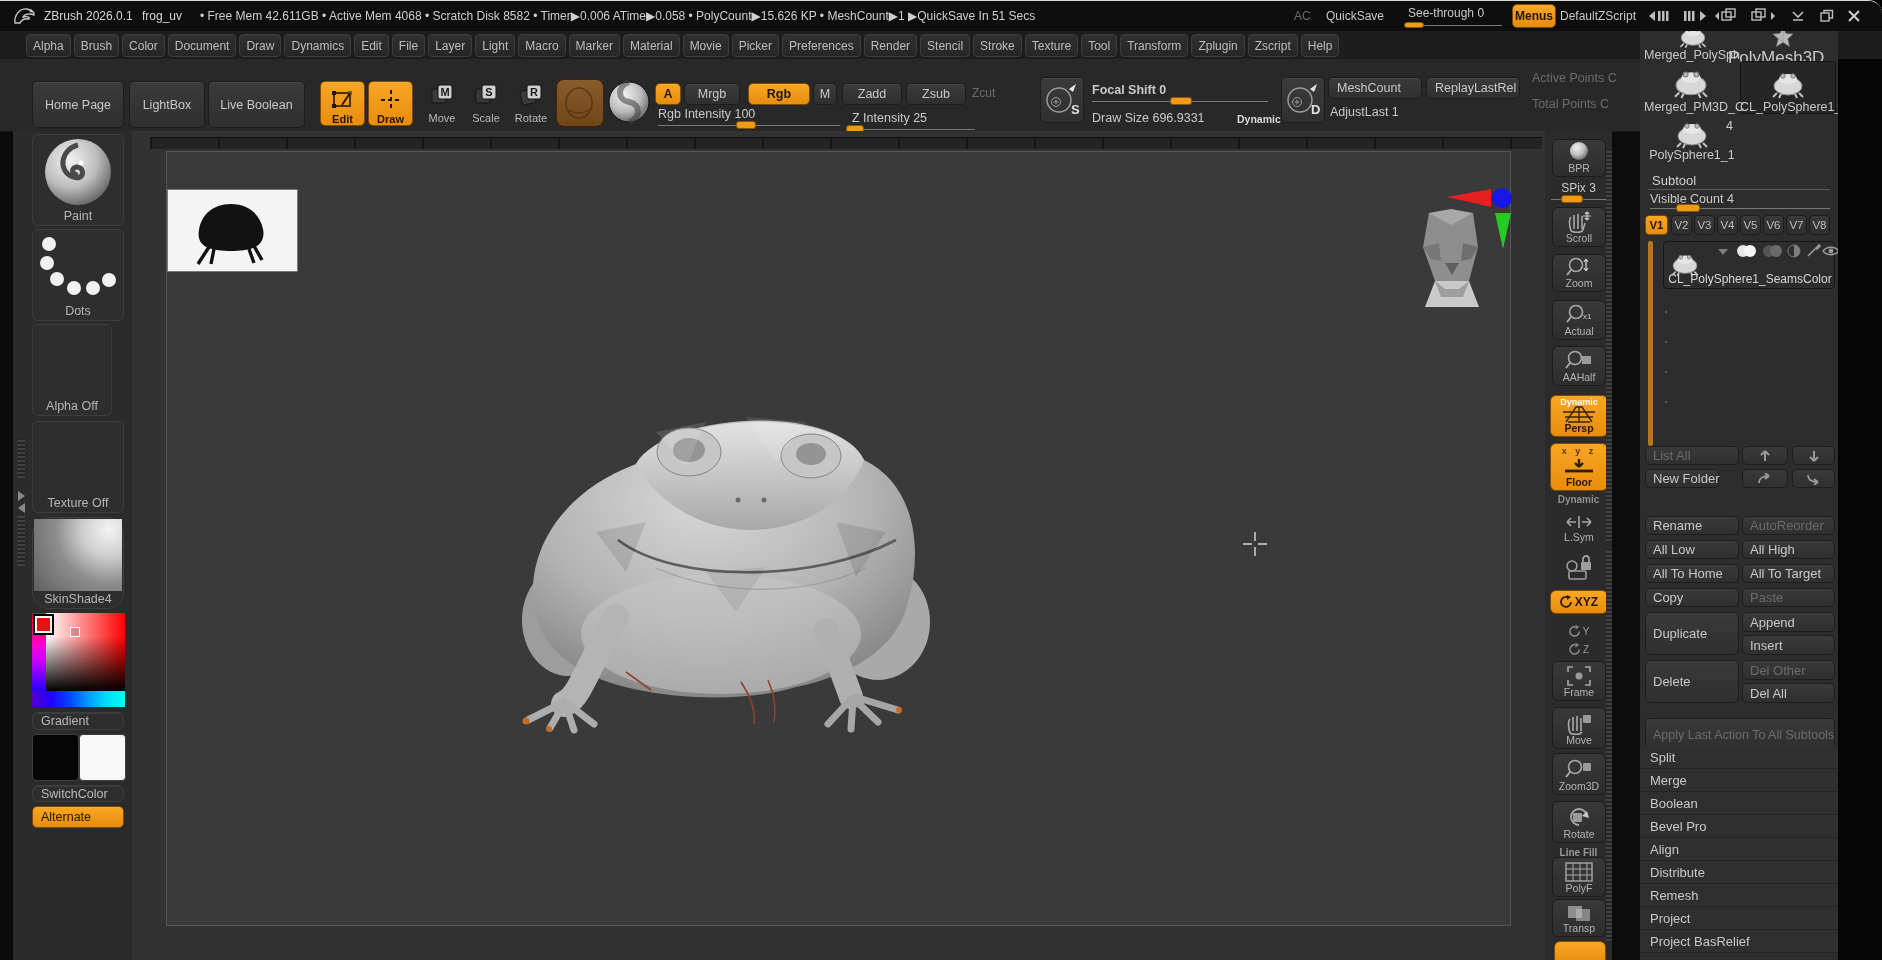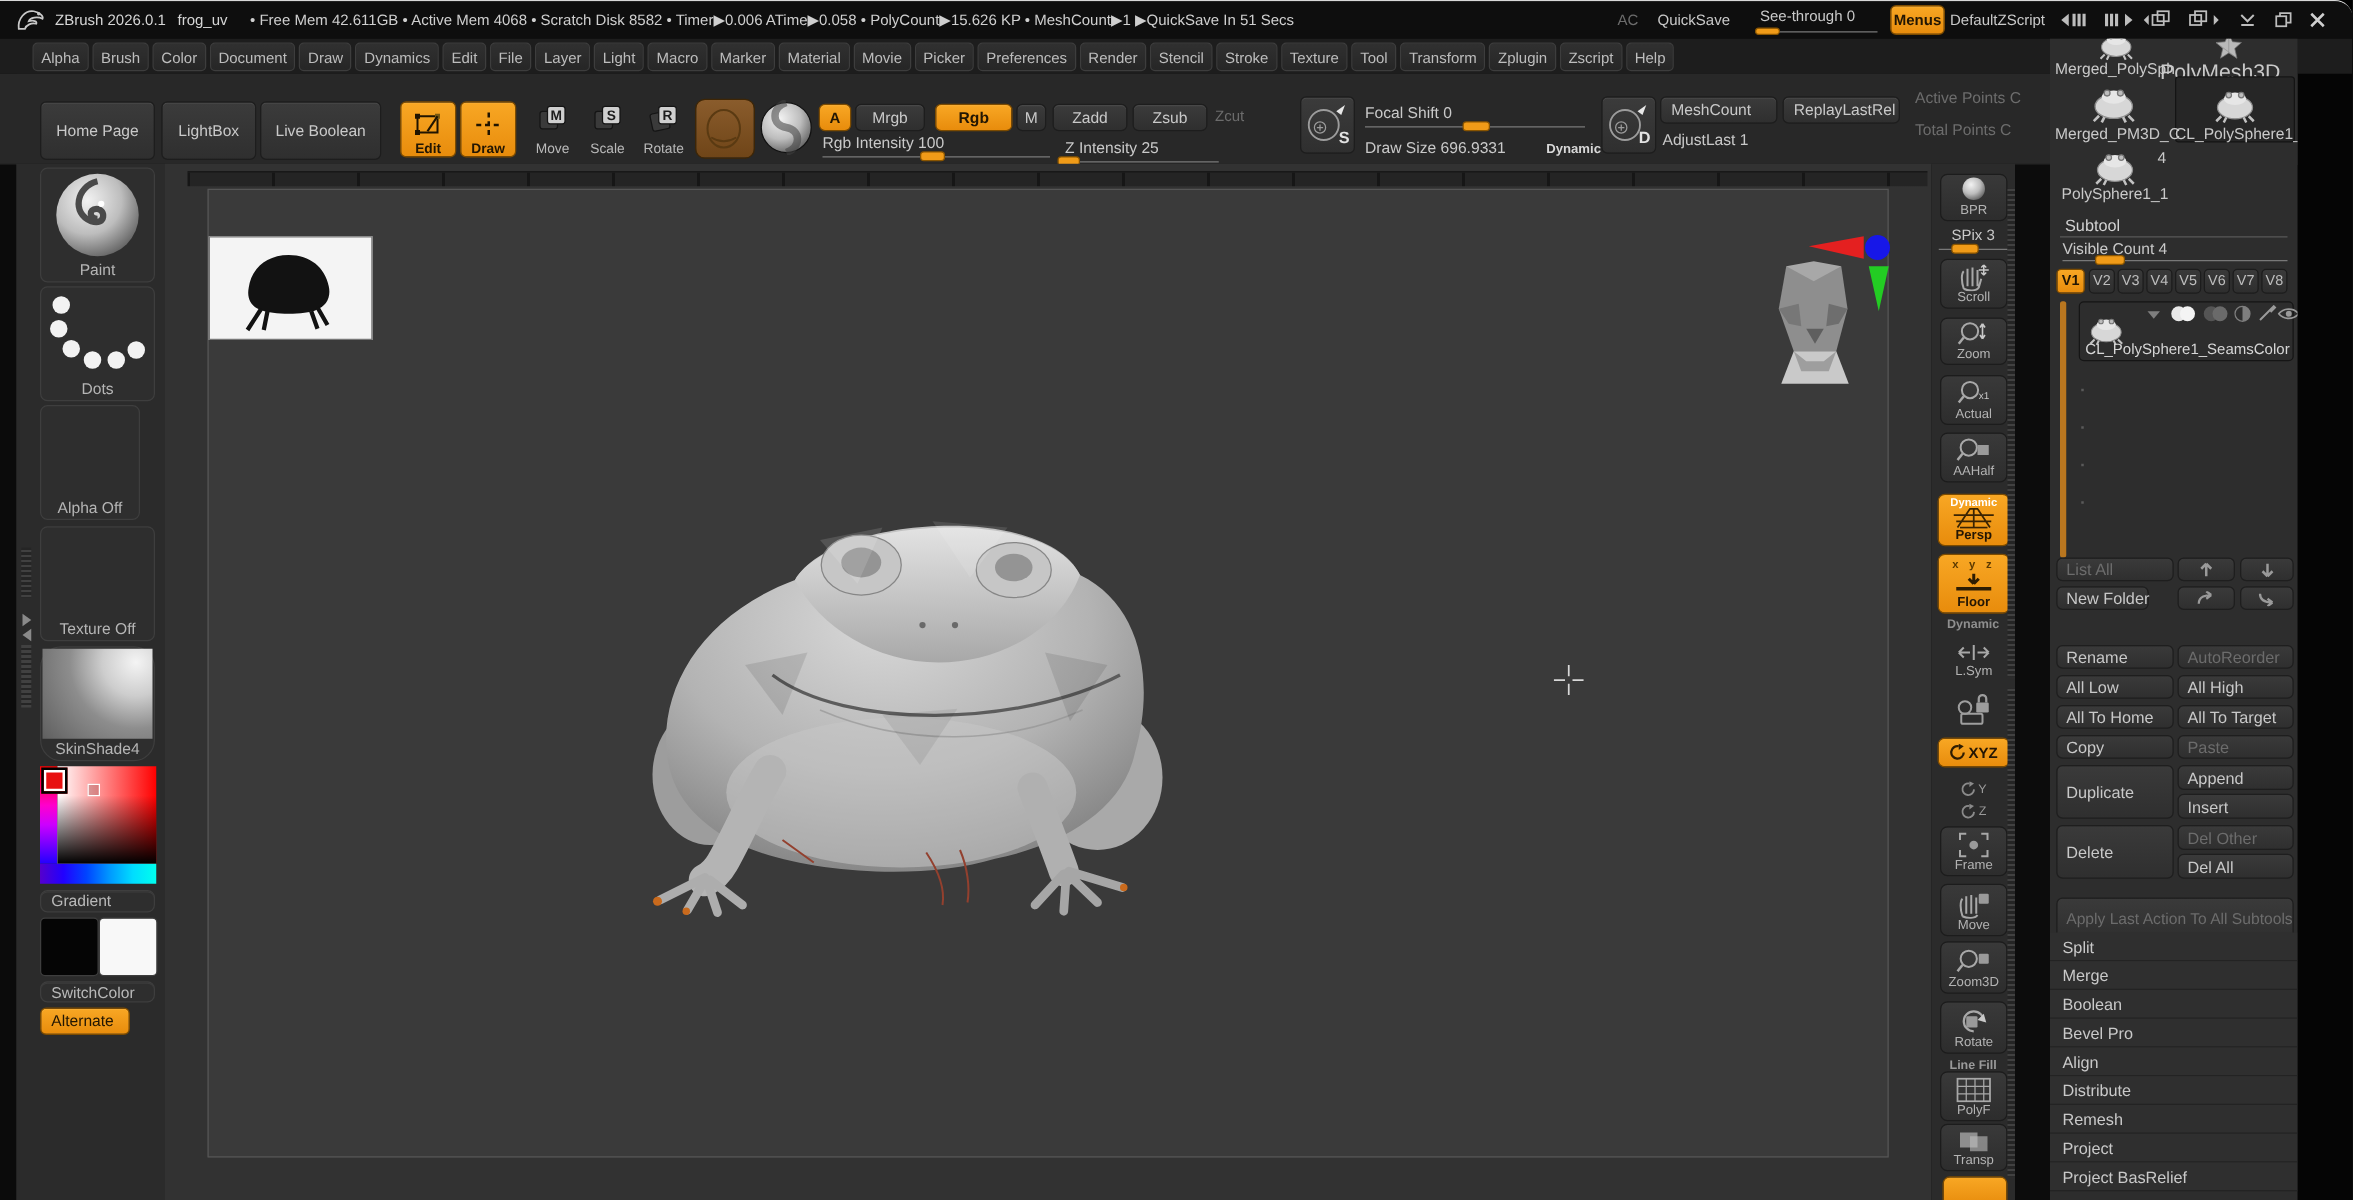--- a/index.html
+++ b/index.html
@@ -217,21 +217,21 @@
 
     <div class="abs btn" style="left:1040px;top:18px;width:44px;height:46px;">
       <svg width="38" height="38" viewBox="0 0 38 38">
         <circle cx="16" cy="19" r="12" fill="none" stroke="#9c9c9c" stroke-width="1.5"></circle>
         <circle cx="13" cy="21" r="4.5" fill="none" stroke="#9c9c9c"></circle>
         <path d="M13,18.5 L13,23.5 M10.5,21 L15.5,21" stroke="#9c9c9c"></path>
         <path d="M26,8 L33,3 L30,11 Z" fill="#e8e8e8"></path>
         <text x="28" y="33" font-size="13" font-weight="bold" fill="#e2e2e2" font-family="Liberation Sans,sans-serif">S</text>
       </svg>
     </div>
-    <span class="abs t" style="left:1092px;top:24px;font-size:12.5px;">Focal Shift 0</span>
+    <span class="abs t" style="left:1092px;top:24px;font-size:12.5px;font-weight:bold;">Focal Shift 0</span>
     <div class="abs sl" style="left:1092px;top:42px;width:176px;"></div>
     <div class="abs sh" style="left:1170px;top:38px;width:22px;height:8px;"></div>
     <span class="abs t" style="left:1092px;top:52px;font-size:12.5px;">Draw Size 696.9331</span>
     <span class="abs" style="left:1237px;top:54px;color:#d8d8d8;font-size:10.5px;font-weight:bold;">Dynamic</span>
 
     <div class="abs btn" style="left:1281px;top:18px;width:44px;height:46px;">
       <svg width="38" height="38" viewBox="0 0 38 38">
         <circle cx="16" cy="19" r="12" fill="none" stroke="#9c9c9c" stroke-width="1.5"></circle>
         <circle cx="13" cy="21" r="4.5" fill="none" stroke="#9c9c9c"></circle>
         <path d="M13,18.5 L13,23.5 M10.5,21 L15.5,21" stroke="#9c9c9c"></path>
@@ -281,21 +281,21 @@
       <div class="abs" style="left:0;top:0;width:14px;height:78px;background:linear-gradient(#ff0000,#ff0066,#ff00cc,#cc00ff,#7700ff,#2200ff);"></div>
       <div class="abs" style="left:14px;top:0;width:79px;height:78px;background:linear-gradient(to bottom, rgba(0,0,0,0) 30%, #000 100%), linear-gradient(to right,#ffffff,#ff0000);"></div>
       <div class="abs" style="left:0;top:78px;width:93px;height:16px;background:linear-gradient(to right,#5500cc,#2200ff,#0044ff,#0099ff,#00ddff,#00ffee);"></div>
       <div class="abs" style="left:1px;top:1px;width:17px;height:17px;background:#e81010;border:2px solid #000;box-shadow:0 0 0 2px #fff inset;"></div>
       <div class="abs" style="left:38px;top:14px;width:8px;height:8px;border:1.5px solid #fff;background:rgba(0,0,0,.15);"></div>
     </div>
     <div class="pitem btn" style="left:19px;top:581px;width:92px;height:18px;font-size:12.5px;justify-content:flex-start;padding-left:8px;color:#b9b9b9;">Gradient</div>
     <div class="abs" style="left:19px;top:603px;width:45px;height:45px;background:#050505;border:1px solid #3e3e3e;border-radius:4px;"></div>
     <div class="abs" style="left:66px;top:603px;width:45px;height:45px;background:#f8f8f8;border:1px solid #3e3e3e;border-radius:4px;"></div>
     <div class="pitem btn" style="left:19px;top:654px;width:92px;height:17px;font-size:12.5px;justify-content:flex-start;padding-left:8px;color:#b9b9b9;">SwitchColor</div>
-    <div class="abs btn orange" style="left:19px;top:675px;width:72px;height:22px;justify-content:flex-start;padding-left:8px;font-weight:normal;">Alternate</div>
+    <div class="abs btn orange" style="left:19px;top:675px;width:92px;height:22px;justify-content:flex-start;padding-left:8px;font-weight:normal;">Alternate</div>
   </div>
 
   <div class="abs hatch" style="left:17px;top:437px;width:8px;height:40px;"></div>
   <div class="abs hatch" style="left:17px;top:515px;width:8px;height:50px;"></div>
   <svg class="abs" style="left:15px;top:488px" width="12" height="26" viewBox="0 0 12 26">
     <path d="M3,2 L10,7 L3,12 Z" fill="#8a8a8a"></path>
       <path d="M10,14 L3,19 L10,24 Z" fill="#8a8a8a"></path>
   </svg>
 
   <div class="abs" style="left:132px;top:130px;width:1413px;height:830px;background:#323232;">

